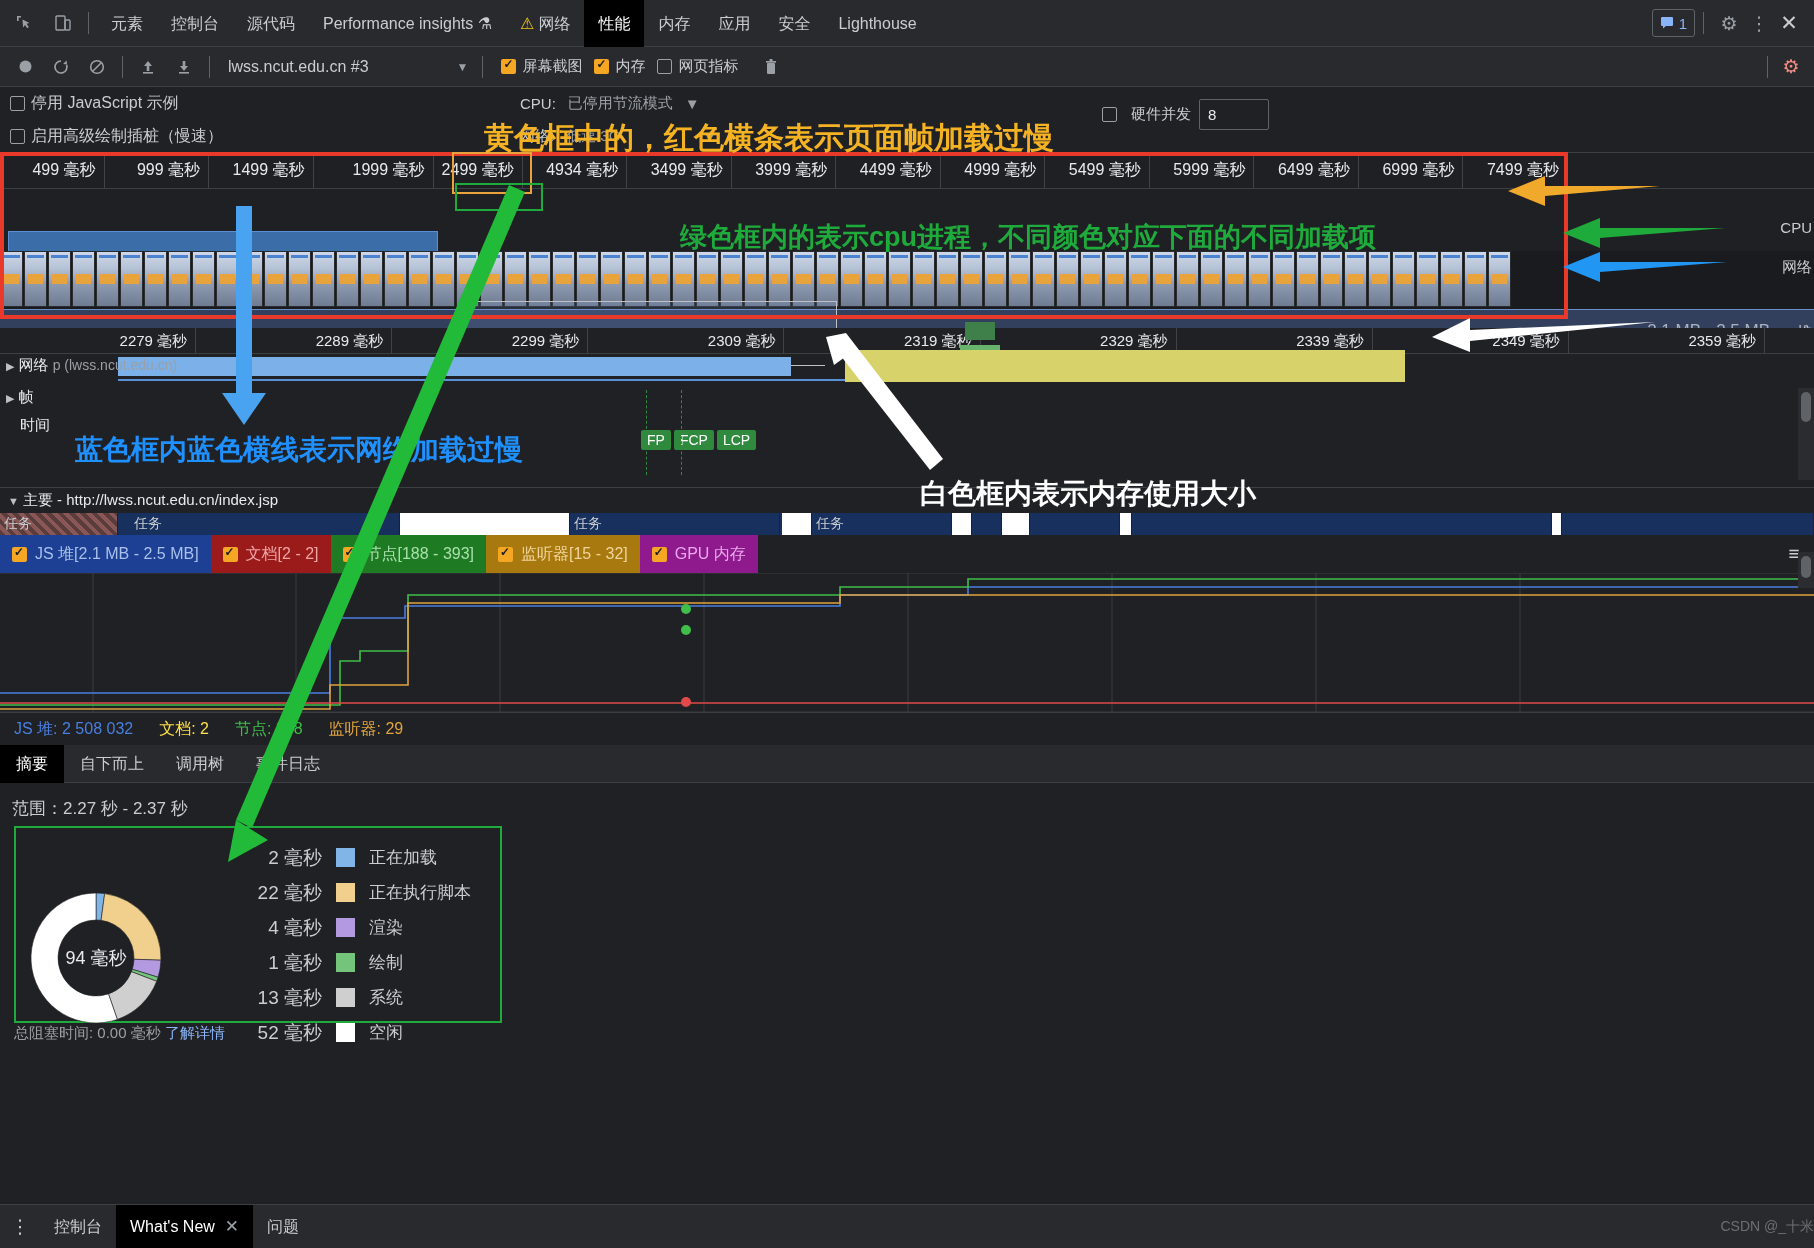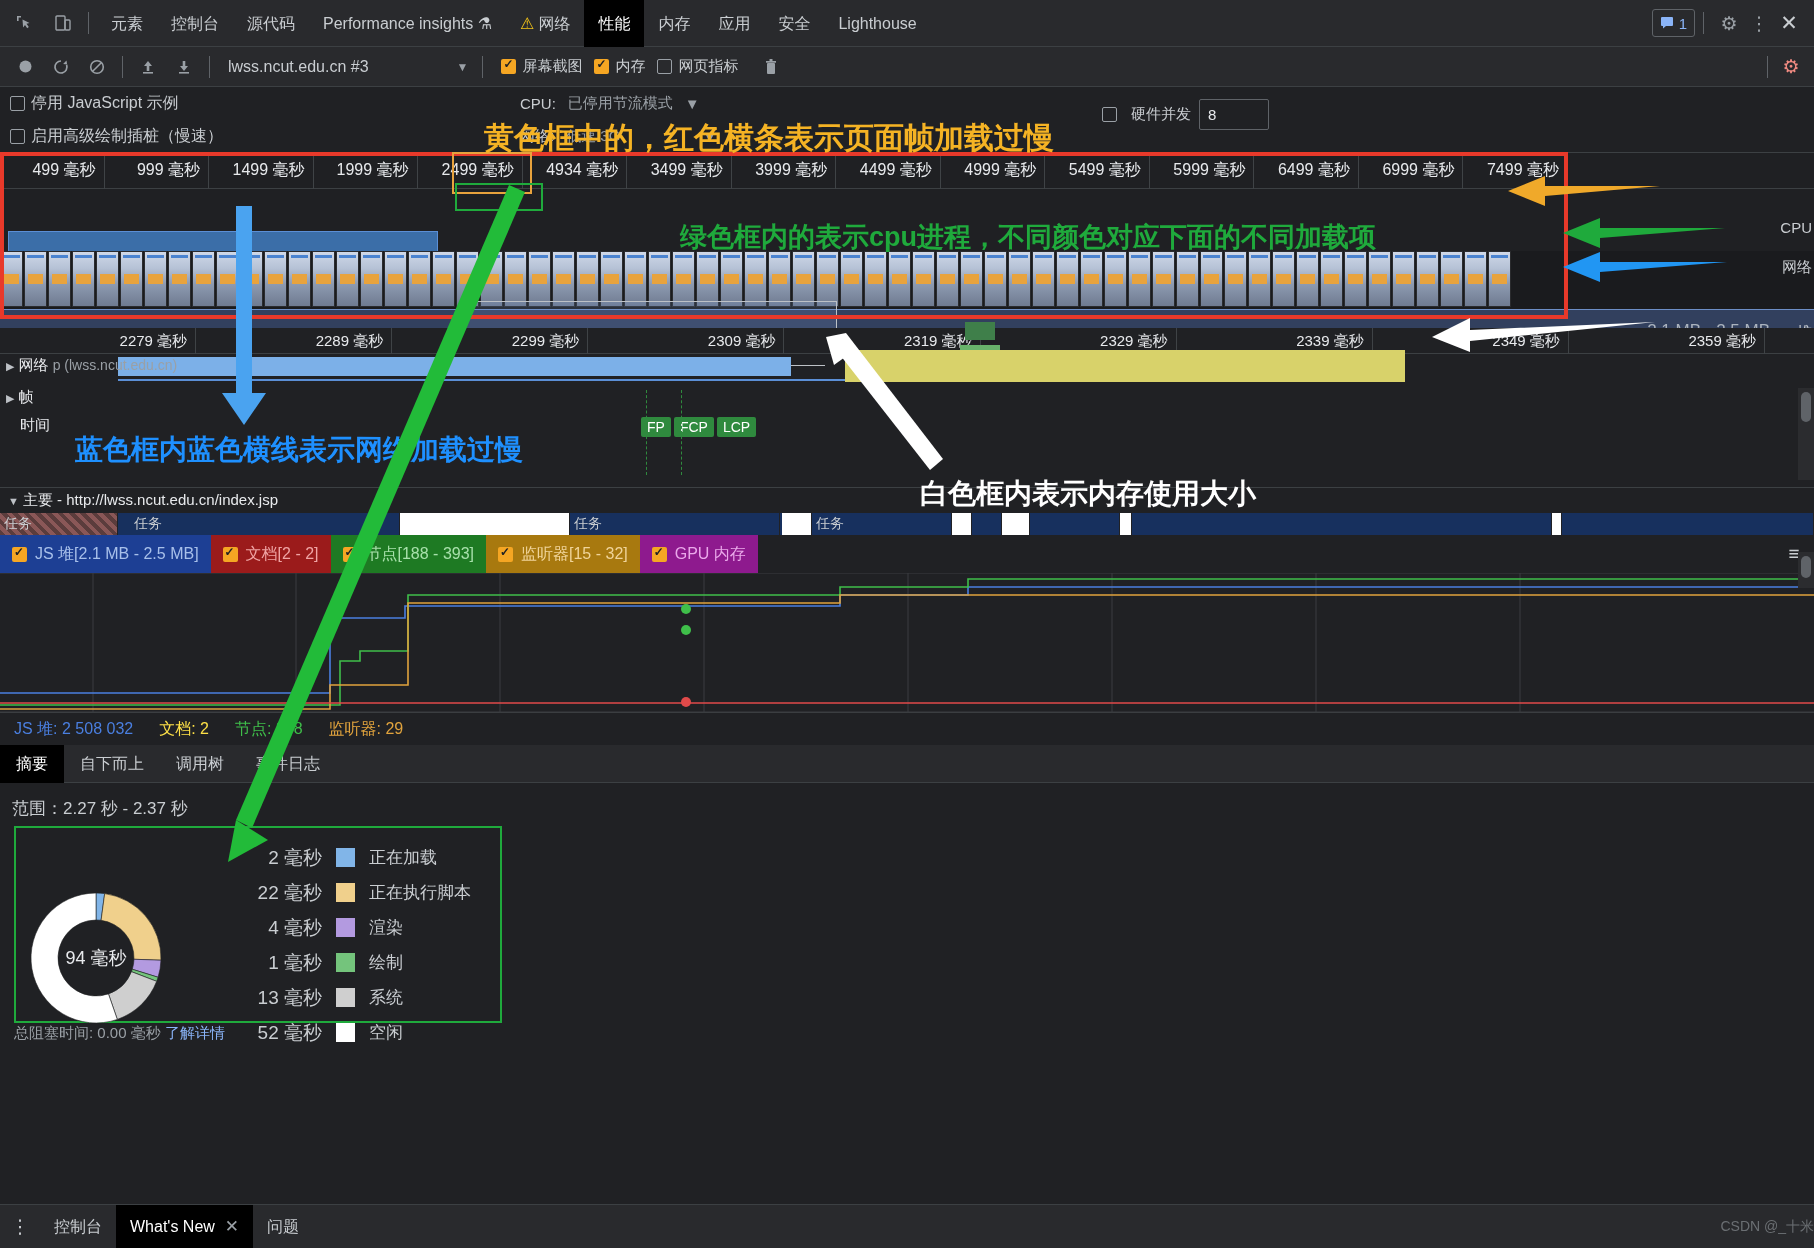--- a/index.html
+++ b/index.html
@@ -112,21 +112,21 @@
     white-space:nowrap;
   }
   
   .tracks{ position:relative; background:#202124; height:133px; }
   .trk-row{ position:relative; height:24px; }
   .trk-title{ position:absolute; left:6px; top:2px; color:#e8eaed; font-size:15px; z-index:5;}
   .arrow-tri{ display:inline-block; margin-right:4px; font-size:11px; color:#bdc1c6; }
   .net-bar{ position:absolute; left:118px; top:3px; width:673px; height:19px; background:#7cb0e8;}
   .net-bar-line{ position:absolute; left:118px; top:25px; width:955px; height:2px; background:#5b8fd6;}
   .net-whisker{ position:absolute; left:791px; top:11px; width:34px; height:1px; background:#bdc1c6;}
-  .fp-row{ position:absolute; left:641px; top:63px; display:flex; gap:3px; }
+  .fp-row{ position:absolute; left:641px; top:76px; display:flex; gap:3px; }
   .fp-chip{ background:#2f8a3e; color:#fff; font-size:14px; padding:2px 6px; border-radius:2px;}
   .dashline{ position:absolute; top:52px; bottom:0; width:0; border-left:1px dashed #2f8a3e;}
   .yellowflame{ position:absolute; left:845px; top:350px; width:560px; height:32px; background:#d8d26a;}
   .greenblock{ position:absolute; left:965px; top:322px; width:30px; height:18px; background:#3f7f4a;}
   .greenblock2{ position:absolute; left:960px; top:345px; width:40px; height:22px; background:#68b36b;}
 
   
   .mainsec{ background:#202124; position:relative; }
   .main-hdr{ height:26px; border-top:1px solid #3c4043; color:#e8eaed; font-size:15px; padding:3px 0 0 8px;}
   .task-row{ position:relative; height:22px; background:#17305e; }
@@ -325,21 +325,21 @@
     <span class="chklabel">硬件并发</span>
     <input class="hw-input" value="8" style="">
   </div>
 </div>
 
 <div class="overview">
   <div class="ruler" id="ov-ruler">
       <div class="tick" style="left: 0px; width: 104.533px;">499 毫秒</div>
       <div class="tick" style="left: 104.533px; width: 104.533px;">999 毫秒</div>
       <div class="tick" style="left: 209.067px; width: 104.533px;">1499 毫秒</div>
-      <div class="tick" style="left: 313px; width: 104.533px; text-align: right;">1999 毫秒</div>
+      <div class="tick" style="left: 329px; width: 104.533px; text-align: right;">1999 毫秒</div>
       <div class="tick" style="left: 418.133px; width: 104.533px;">2499 毫秒</div>
       <div class="tick" style="left: 522.667px; width: 104.533px;">4934 毫秒</div>
       <div class="tick" style="left: 627.2px; width: 104.533px;">3499 毫秒</div>
       <div class="tick" style="left: 731.733px; width: 104.533px;">3999 毫秒</div>
       <div class="tick" style="left: 836.267px; width: 104.533px;">4499 毫秒</div>
       <div class="tick" style="left: 940.8px; width: 104.533px;">4999 毫秒</div>
       <div class="tick" style="left: 1045.33px; width: 104.533px;">5499 毫秒</div>
       <div class="tick" style="left: 1149.87px; width: 104.533px;">5999 毫秒</div>
       <div class="tick" style="left: 1254.4px; width: 104.533px;">6499 毫秒</div>
       <div class="tick" style="left: 1358.93px; width: 104.533px;">6999 毫秒</div>

